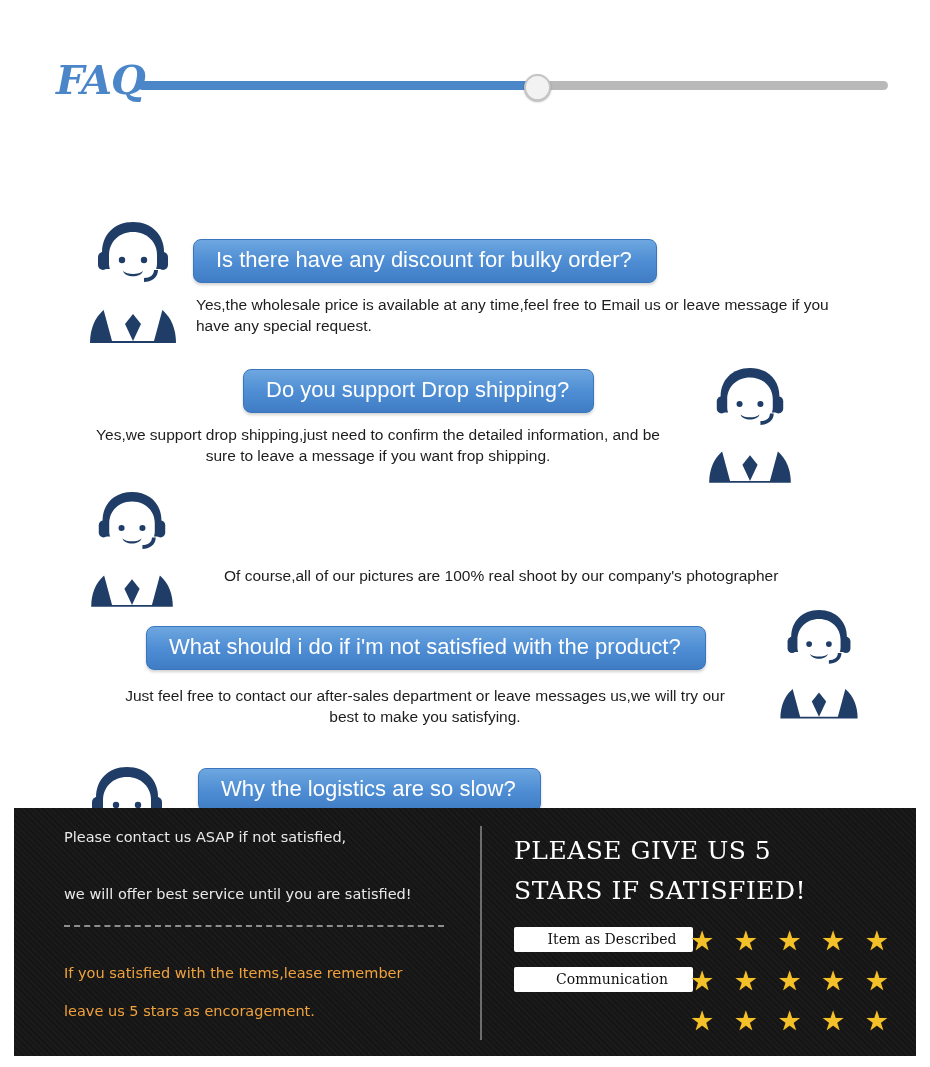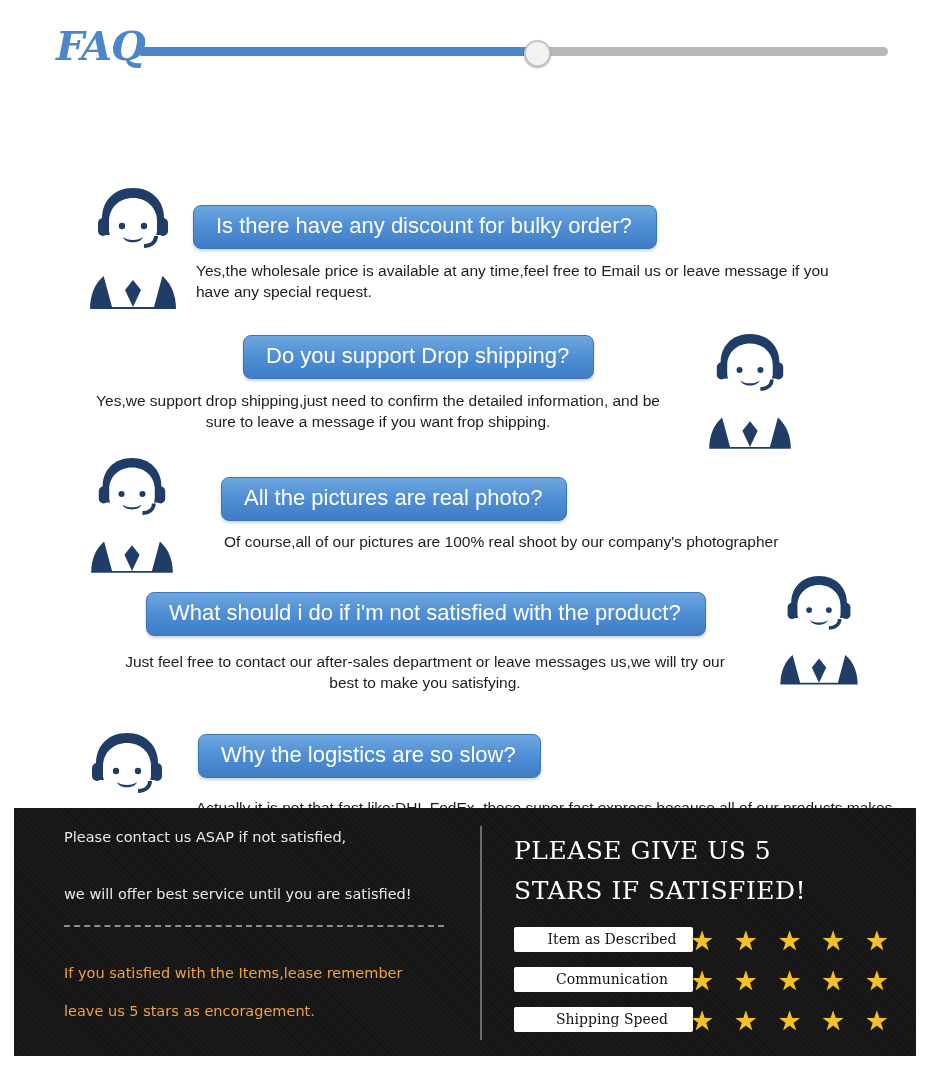--- a/index.html
+++ b/index.html
@@ -13,20 +13,21 @@
     font-family: "Liberation Sans", sans-serif;
     color: #222;
     position: relative;
     overflow: hidden;
   }
 
   
   .faq-header {
     position: relative;
     height: 90px;
+    margin-top: 34px;
   }
   .faq-title {
     position: absolute;
     left: 56px;
     top: 26px;
     font-family: "DejaVu Serif", serif;
     font-weight: bold;
     font-style: italic;
     font-size: 40px;
     letter-spacing: -1px;
@@ -222,21 +223,20 @@
       <circle cx="48" cy="44" r="3.2"></circle>
       <circle cx="70" cy="44" r="3.2"></circle>
       <path d="M49 55c4 4 16 4 20 0-2 7-18 7-20 0z"></path>
       <rect x="24" y="36" width="10" height="18" rx="5"></rect>
       <rect x="84" y="36" width="10" height="18" rx="5"></rect>
       <path d="M84 54c0 8-7 12-14 12v-4c6 0 10-3 10-8z"></path>
       <path d="M59 98l-8 10 8 17 8-17z"></path>
     </g>
   </svg>
 
-  <div class="qbubble" style="left:221px; top:387px;">All the pictures are real photo?</div>
   <div class="answer" style="left:224px; top:441px; width:660px;">Of course,all of our pictures are 100% real shoot by our company's photographer</div>
 
   <svg class="avatar" style="left:766px; top:480px;" width="106" height="116" viewBox="0 0 118 128">
     <g fill="#1f3d66">
       <path d="M59 6c-19 0-31 13-31 30v12c0 3 2 5 4 5h54c2 0 4-2 4-5V36C90 19 78 6 59 6z"></path>
       <path d="M16 127c0-28 19-43 43-43s43 15 43 43z"></path>
     </g>
     <g fill="#ffffff">
       <path d="M59 16c-14 0-24 10-24 23v9c0 7 5 13 12 15 4 1 8 2 12 2s8-1 12-2c7-2 12-8 12-15v-9c0-13-10-23-24-23z"></path>
       <path d="M28 88c8-5 19-8 31-8s23 3 31 8l-10 37H38z"></path>
@@ -290,15 +290,14 @@
 
   <div class="give-stars" style="top:28px;">PLEASE GIVE US 5</div>
   <div class="give-stars" style="top:68px;">STARS IF SATISFIED!</div>
 
   <div class="rate-label" style="top:119px;">Item as Described</div>
   <div class="stars" style="top:120px;">★ ★ ★ ★ ★</div>
 
   <div class="rate-label" style="top:159px;">Communication</div>
   <div class="stars" style="top:160px;">★ ★ ★ ★ ★</div>
 
-  <div class="rate-label" style="top:199px;">Shipping Speed</div>
   <div class="stars" style="top:200px;">★ ★ ★ ★ ★</div>
 </div>
 
 </body></html>

